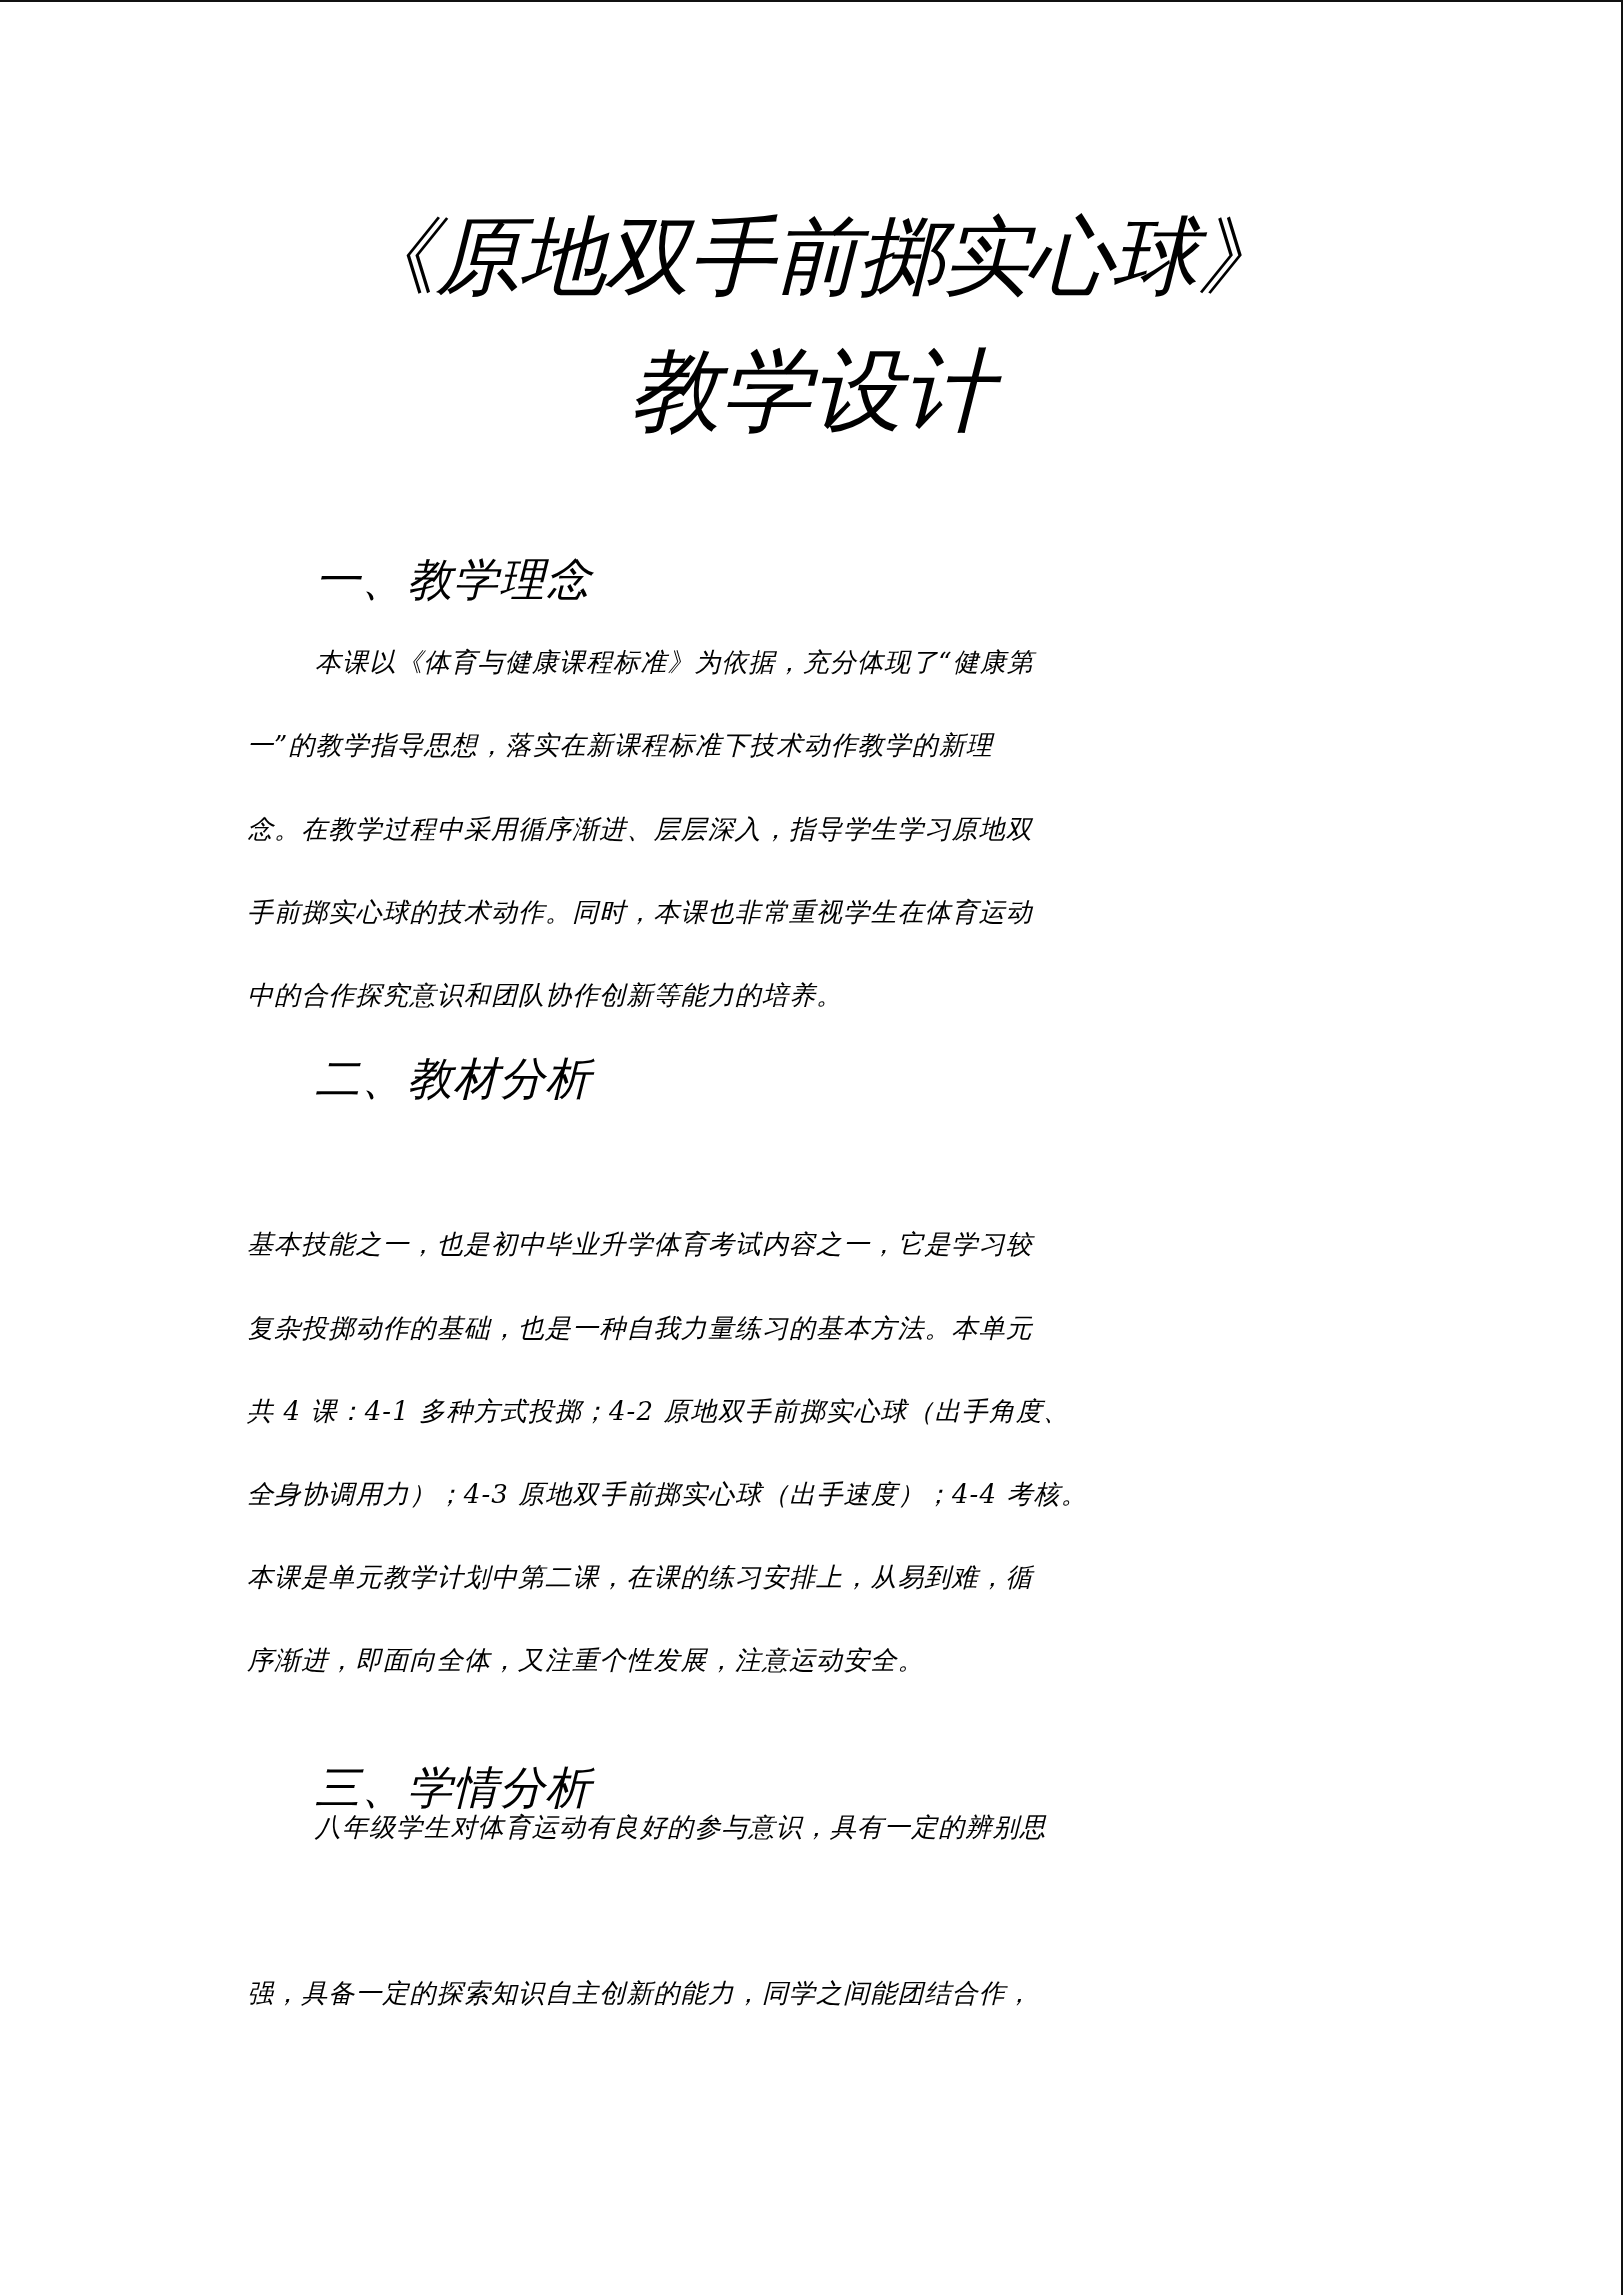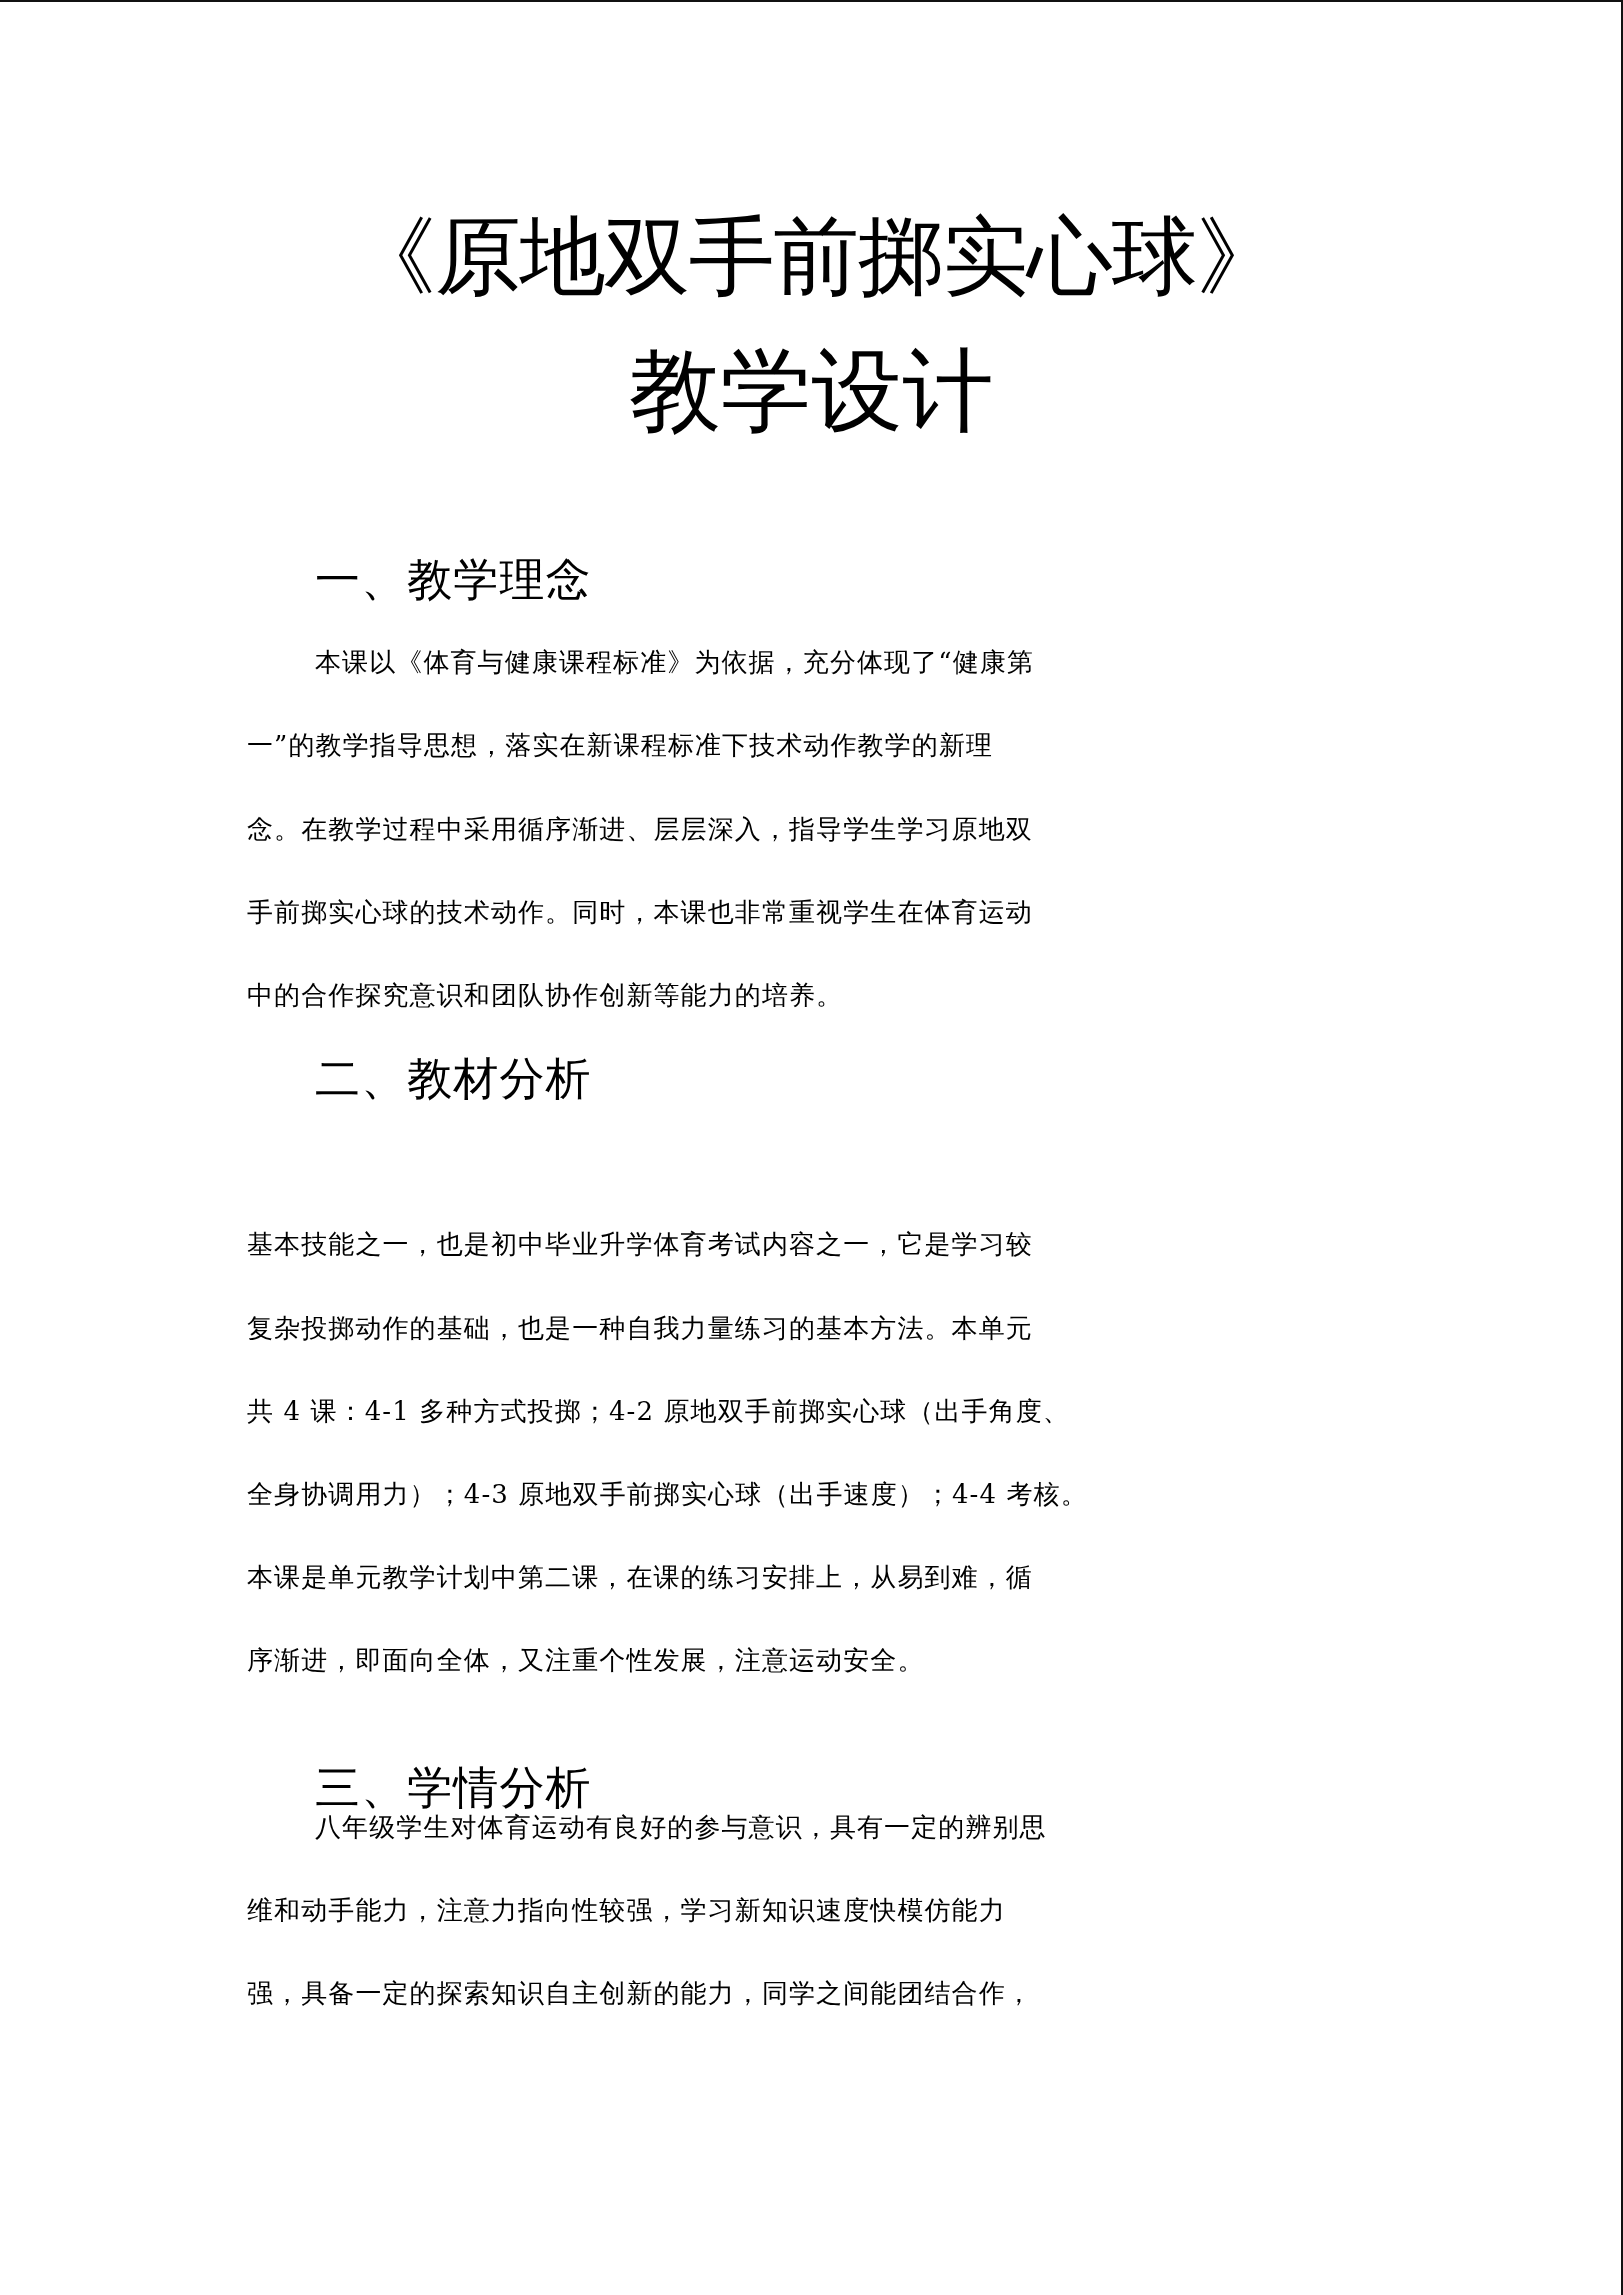--- a/index.html
+++ b/index.html
@@ -23,21 +23,21 @@
     }
     .frame-right {
       position: absolute;
       right: 0; top: 0;
       width: 2px; height: 2295px;
       background: #111111;
     }
     .page {
       position: absolute;
       left: 0; top: 0;
-      width: 1623px; height: 2295px;
+      width: 1623px; height: 2295px; font-style: italic;
     }
     .title {
       position: absolute;
       left: 0;
       width: 1623px;
       text-align: center;
       font-family: "DejaVu Serif", "Liberation Serif", serif;
       font-weight: normal;
       white-space: nowrap;
       line-height: 1;
@@ -97,17 +97,16 @@
   <div class="heading" style="top:1058px;">二、教材分析</div>
   <div class="line" style="top:1224px;">基本技能之一，也是初中毕业升学体育考试内容之一，它是学习较</div>
   <div class="line" style="top:1308px;">复杂投掷动作的基础，也是一种自我力量练习的基本方法。本单元</div>
   <div class="line" style="top:1391px;">共 4 课：4-1 多种方式投掷；4-2 原地双手前掷实心球（出手角度、</div>
   <div class="line" style="top:1474px;">全身协调用力）；4-3 原地双手前掷实心球（出手速度）；4-4 考核。</div>
   <div class="line" style="top:1557px;">本课是单元教学计划中第二课，在课的练习安排上，从易到难，循</div>
   <div class="line" style="top:1640px;">序渐进，即面向全体，又注重个性发展，注意运动安全。</div>
 
   <div class="heading" style="top:1767px;">三、学情分析</div>
   <div class="line indent" style="top:1807px;">八年级学生对体育运动有良好的参与意识，具有一定的辨别思</div>
-  <div class="line" style="top:1890px;">维和动手能力，注意力指向性较强，学习新知识速度快模仿能力</div>
   <div class="line" style="top:1973px;">强，具备一定的探索知识自主创新的能力，同学之间能团结合作，</div>
 
 </div>
 
 
 </body></html>

